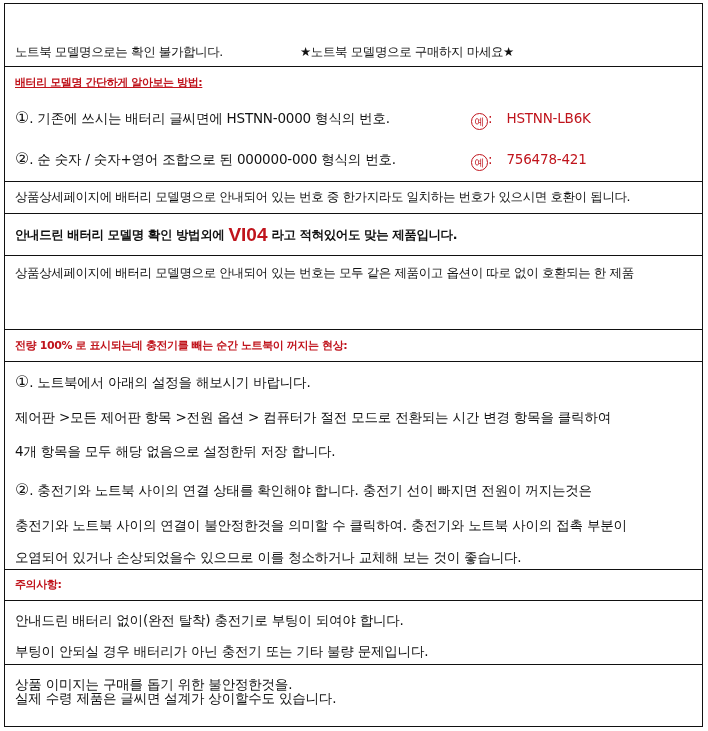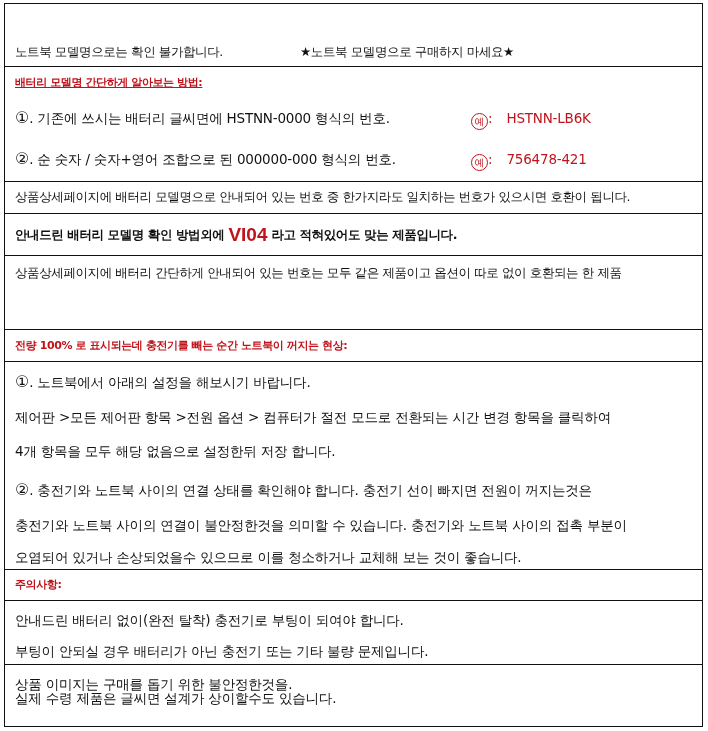--- a/index.html
+++ b/index.html
@@ -56,37 +56,37 @@
 
   <div class="row" style="top:210px;height:42px;font-weight:bold;">
     <div class="ln" style="top:13px;">
       <span>안내드린 배터리 모델명 확인 방법외에</span>
       <span class="big">VI04</span>
       <span>라고 적혀있어도 맞는 제품입니다.</span>
     </div>
   </div>
 
   <div class="row" style="top:252px;height:74px;">
-    <div class="ln" style="top:9px;">상품상세페이지에 배터리 간단하게 안내되어 있는 번호는 모두 같은 제품이고 옵션이 따로 없이 호환되는 한 제품</div>
+    <div class="ln" style="top:9px;">상품상세페이지에 배터리 모델명으로 안내되어 있는 번호는 모두 같은 제품이고 옵션이 따로 없이 호환되는 한 제품</div>
   </div>
 
   <div class="row" style="top:326px;height:32px;">
     <div class="ln hd" style="top:8px;">전량 100% 로 표시되는데 충전기를 빼는 순간 노트북이 꺼지는 현상:</div>
   </div>
 
   <div class="row" style="top:358px;height:208px;">
     <div class="ln md" style="top:47px;">제어판 &gt;모든 제어판 항목 &gt;전원 옵션 &gt; 컴퓨터가 절전 모드로 전환되는 시간 변경 항목을 클릭하여</div>
     <div class="ln md" style="top:12px;">
       <span class="circ">①</span><span>. 노트북에서 아래의 설정을 해보시기 바랍니다.</span>
     </div>
     <div class="ln md" style="top:81px;">4개 항목을 모두 해당 없음으로 설정한뒤 저장 합니다.</div>
     <div class="ln md" style="top:120px;">
       <span class="circ">②</span><span>. 충전기와 노트북 사이의 연결 상태를 확인해야 합니다. 충전기 선이 빠지면 전원이 꺼지는것은</span>
     </div>
-    <div class="ln md" style="top:155px;">충전기와 노트북 사이의 연결이 불안정한것을 의미할 수 있습니다. 충전기와 노트북 사이의 접촉 부분이</div>
+    <div class="ln md" style="top:155px;">충전기와 노트북 사이의 연결이 불안정한것을 의미할 수 클릭하여. 충전기와 노트북 사이의 접촉 부분이</div>
     <div class="ln md" style="top:187px;">오염되어 있거나 손상되었을수 있으므로 이를 청소하거나 교체해 보는 것이 좋습니다.</div>
   </div>
 
   <div class="row" style="top:566px;height:31px;">
     <div class="ln hd" style="top:7px;">주의사항:</div>
   </div>
 
   <div class="row" style="top:597px;height:64px;">
     <div class="ln md" style="top:11px;">안내드린 배터리 없이(완전 탈착) 충전기로 부팅이 되여야 합니다.</div>
     <div class="ln md" style="top:42px;">부팅이 안되실 경우 배터리가 아닌 충전기 또는 기타 불량 문제입니다.</div>

